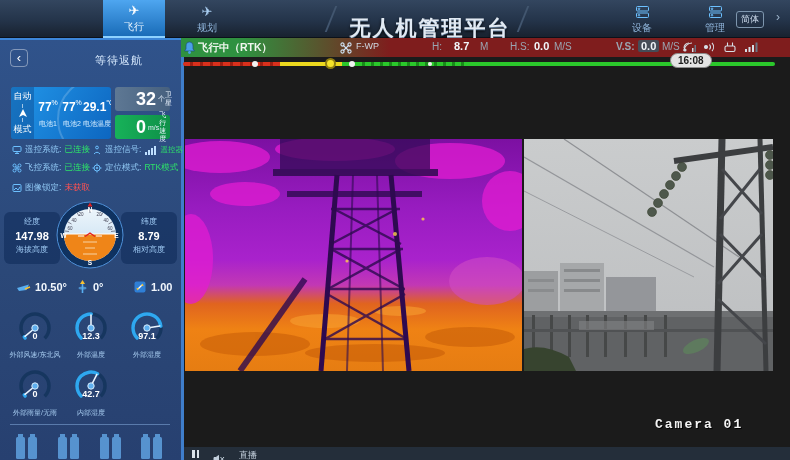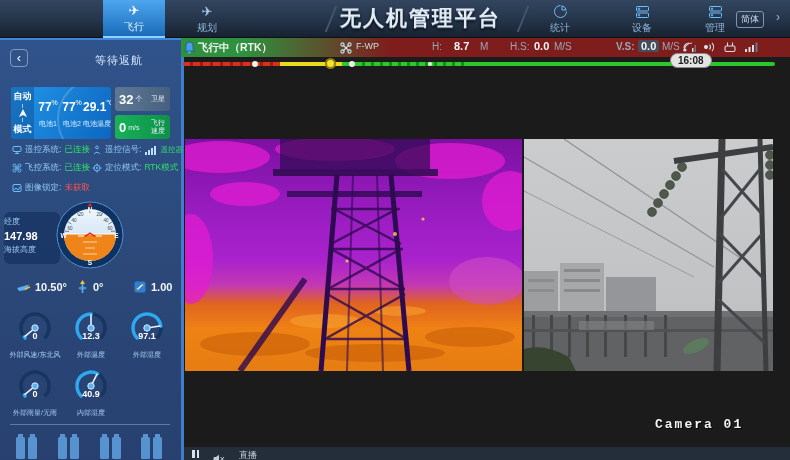--- a/index.html
+++ b/index.html
@@ -14,21 +14,21 @@
   .logo { position:absolute; left:12px; top:7px; display:flex; align-items:baseline; gap:6px; }
   .logo-en { font-size:19px; font-weight:bold; font-style:italic; color:#e9f1f9; letter-spacing:1px; }
   .logo-cn { font-size:16px; font-weight:bold; color:#dfe9f4; }
   .tab { position:absolute; top:0; width:62px; height:38px; display:flex; flex-direction:column;
          align-items:center; justify-content:center; gap:1px; cursor:pointer; }
   .tab .tlabel { font-size:10px; color:#8fb4da; }
   .tab .ticon { height:16px; display:flex; align-items:center; color:#a9cdf0; font-size:13px; }
   .tab.active { background:linear-gradient(180deg,#4ea6f0 0%,#1a6cb8 100%); border-bottom:2px solid #8ed2ff; }
   .tab.active .tlabel { color:#eaf5ff; }
   .tab.active .ticon { color:#fff; }
-  .apptitle { position:absolute; left:340px; top:4px; width:180px; text-align:left;
+  .apptitle { position:absolute; left:340px; top:14px; width:180px; text-align:center;
               font-size:21px; font-weight:bold; letter-spacing:2px; color:#e2eaf3;
               text-shadow:0 1px 0 #56708e, 0 2px 3px #000; }
   .slash { position:absolute; top:6px; width:2px; height:26px; background:#42566f; transform:skewX(-22deg); }
   .lang-btn { position:absolute; right:26px; top:11px; border:1px solid #7e96ae; border-radius:3px;
               color:#cfdced; font-size:9px; padding:1px 4px; cursor:pointer; }
   .lang-chev { position:absolute; right:10px; top:10px; color:#9db4cc; font-size:12px; cursor:pointer; }
 
   
   .statusbar { position:absolute; left:180px; top:38px; width:610px; height:19px; background:#7f1d1d; }
   .statusbar::before { content:''; position:absolute; left:0; top:0; width:210px; height:100%;
@@ -75,43 +75,43 @@
   .back-btn { position:absolute; left:10px; top:9px; width:18px; height:18px; border:1px solid rgba(255,255,255,.4);
               border-radius:4px; color:#fff; font-size:13px; line-height:15px; text-align:center; cursor:pointer; }
   .side-status { position:absolute; left:95px; top:13px; color:#d3e6fb; font-size:11px; letter-spacing:1px; }
 
   .mode-panel { position:absolute; left:11px; top:47px; width:100px; height:52px; border-radius:3px;
                 background:linear-gradient(120deg,#2297e9 0%,#0d66c0 100%); overflow:hidden; }
   .mode-panel::after { content:''; position:absolute; right:-30px; top:-10px; width:80px; height:80px;
                 border:2px solid rgba(255,255,255,.18); border-radius:50%; }
   .mode-strip { position:absolute; left:0; top:0; width:23px; height:52px; background:rgba(8,60,130,.38);
                 display:flex; flex-direction:column; align-items:center; padding:3px 0; color:#fff; }
-  .mode-strip .mtxt { font-size:9px; font-weight:bold; }
+  .mode-strip .mtxt { font-size:9px; font-weight:normal; }
   .mode-strip .mdash { flex:1; width:0; border-left:1px dashed rgba(255,255,255,.6); margin:1px 0; }
   .mp-col { position:absolute; top:10px; text-align:center; color:#fff; }
   .mp-val { font-size:12px; font-weight:bold; }
   .mp-unit { font-size:7px; vertical-align:super; }
   .mp-lab { font-size:7px; color:#d4ecff; margin-top:4px; }
 
   .sat-panel, .spd-panel { position:absolute; left:115px; width:55px; height:24px; border-radius:3px;
                 display:flex; align-items:center; padding:0 4px; color:#fff; }
   .sat-panel { top:47px; background:linear-gradient(90deg,#5e7894,#46607e); }
   .spd-panel { top:75px; background:linear-gradient(90deg,#17b259,#0e9048); }
-  .pp-val { font-size:13px; font-weight:bold; }
+  .pp-val { font-size:18px; font-weight:bold;margin-left:17px; }
   .pp-unit { font-size:7px; margin-left:2px; color:#e2edf8; }
   .pp-lab { margin-left:auto; font-size:7px; color:#e8f2fc; text-align:center; line-height:1.15; width:16px; }
 
   .link-row { position:absolute; display:flex; align-items:center; gap:3px; font-size:8.5px; white-space:nowrap; }
   .link-row .llab { color:#8fc6f2; }
   .good { color:#2ee06a; } .bad { color:#ff5252; }
   .sigbars { display:flex; align-items:flex-end; gap:1px; margin:0 1px; }
   .sigbars i { display:block; width:2px; background:#bfe0ff; }
 
   .pos-panel { position:absolute; top:172px; width:56px; height:52px; background:rgba(9,38,84,.5);
-               border-radius:6px; padding-top:4px; }
+               border-radius:6px; text-align:center; padding-top:4px; }
   .pos-lab { font-size:8px; color:#9fcaf4; }
   .pos-val { font-size:11px; font-weight:bold; color:#fff; margin:3px 0 2px; }
   .compass { position:absolute; left:56px; top:161px; width:68px; height:68px; z-index:2; }
 
   .att-item { position:absolute; top:240px; display:flex; align-items:center; gap:4px; }
   .att-val { font-size:11px; font-weight:bold; color:#f0f6fc; }
 
   .gauges-grid { position:absolute; left:7px; top:268px; width:168px; display:grid;
                  grid-template-columns:repeat(3,56px); grid-row-gap:6px; }
   .gauge { position:relative; width:56px; text-align:center; }
@@ -144,31 +144,20 @@
     </div>
     <div class="tab" style="left:176px;">
       <span class="ticon">✈</span>
       <span class="tlabel">规划</span>
     </div>
 
     <div class="slash" style="left:330px;"></div>
     <div class="apptitle">无人机管理平台</div>
     <div class="slash" style="left:522px;"></div>
 
-    <div class="tab" style="left:529px;">
-      <span class="ticon">
-        <svg width="15" height="15" viewBox="0 0 15 15">
-            <g class="icon-blue">
-              <path d="M7.5 1.5 A6 6 0 1 0 13.5 7.5"></path>
-              <path d="M9 1.8 A6 6 0 0 1 13.2 6 L9 6 Z"></path>
-            </g>
-          </svg>
-      </span>
-      <span class="tlabel">统计</span>
-    </div>
     <div class="tab" style="left:611px;">
       <span class="ticon">
         <svg width="15" height="14" viewBox="0 0 15 14">
             <g class="icon-blue">
               <rect x="1.5" y="1.5" width="12" height="4.5" rx="1"></rect>
               <rect x="1.5" y="8" width="12" height="4.5" rx="1"></rect>
               <circle cx="4" cy="3.8" r="0.8"></circle>
               <circle cx="4" cy="10.2" r="0.8"></circle>
             </g>
           </svg>
@@ -523,20 +512,25 @@
           </g>
         </svg>
       <span class="llab">图像锁定:</span>
       <span class="bad">未获取</span>
     </div>
 
     <div class="pos-panel" style="left:4px;">
       <div class="pos-lab">经度</div>
       <div class="pos-val">147.98</div>
       <div class="pos-lab">海拔高度</div>
+    </div>
+    <div class="pos-panel" style="left:121px;">
+      <div class="pos-lab">纬度</div>
+      <div class="pos-val">8.79</div>
+      <div class="pos-lab">相对高度</div>
     </div>
 
     <div class="compass">
       <svg viewBox="0 0 68 68">
         <defs>
           <clipPath id="horiz">
               <circle cx="34" cy="34" r="26"></circle>
             </clipPath>
           <linearGradient id="skyat" x1="0" y1="0" x2="0" y2="1">
             <stop offset="0%" stop-color="#f4f9fd"></stop>
@@ -644,21 +638,21 @@
             </g>
             <circle class="ghub" cx="20" cy="20" r="3.2"></circle>
           </svg><div class="gval">0</div><div class="glabel">外部雨量/无雨</div></div>
         <div class="gauge"><svg class="gsvg" viewBox="0 0 40 40">
             <circle class="gtrack" cx="20" cy="20" r="14" stroke-dasharray="65.97 87.96" transform="rotate(135 20 20)"></circle>
             <circle class="garc" cx="20" cy="20" r="14" stroke-dasharray="39.58 87.96" transform="rotate(135 20 20)"></circle>
             <g transform="rotate(27.0 20 20)">
               <line class="gneedle" x1="20" y1="20" x2="20" y2="7"></line>
             </g>
             <circle class="ghub" cx="20" cy="20" r="3.2"></circle>
-          </svg><div class="gval">40.9</div><div class="glabel">内部湿度</div></div>
+          </svg><div class="gval">42.7</div><div class="glabel">内部湿度</div></div>
       </div>
 
     <div class="divider"></div>
 
     <div class="batgrp" style="left:16px;">
         <div class="bat"></div>
         <div class="bat"></div>
       </div>
     <div class="batgrp" style="left:58px;">
         <div class="bat"></div>

